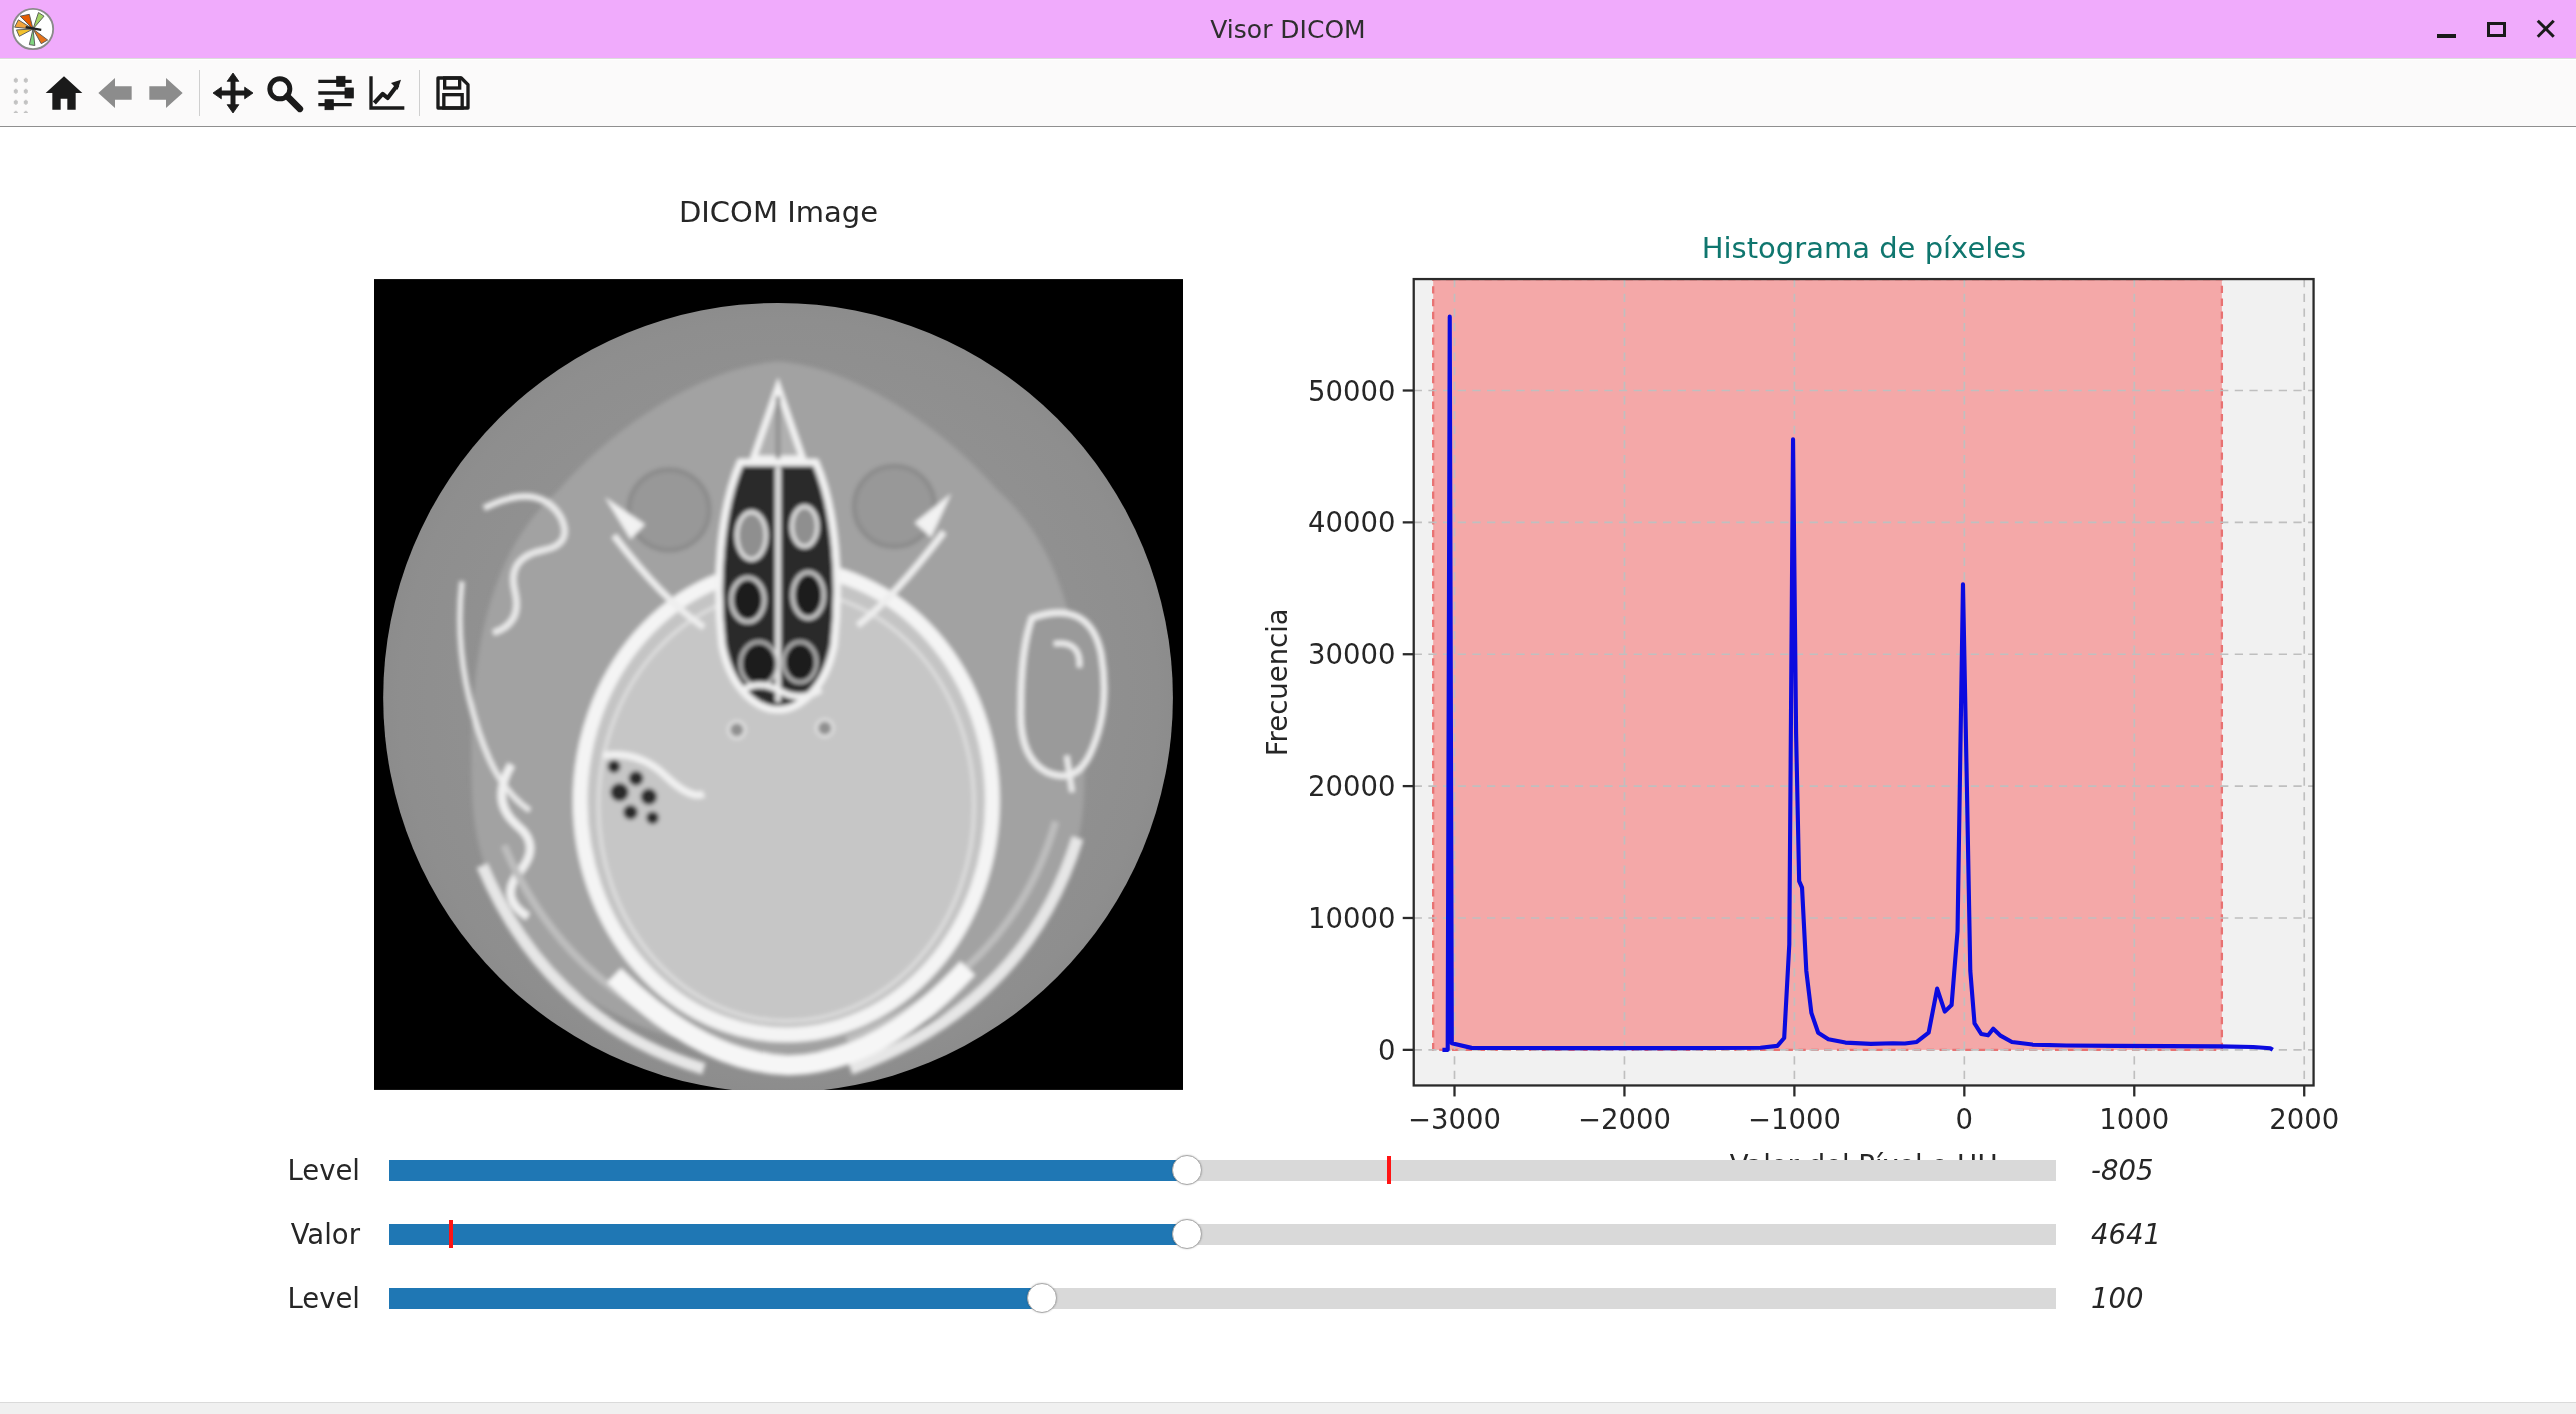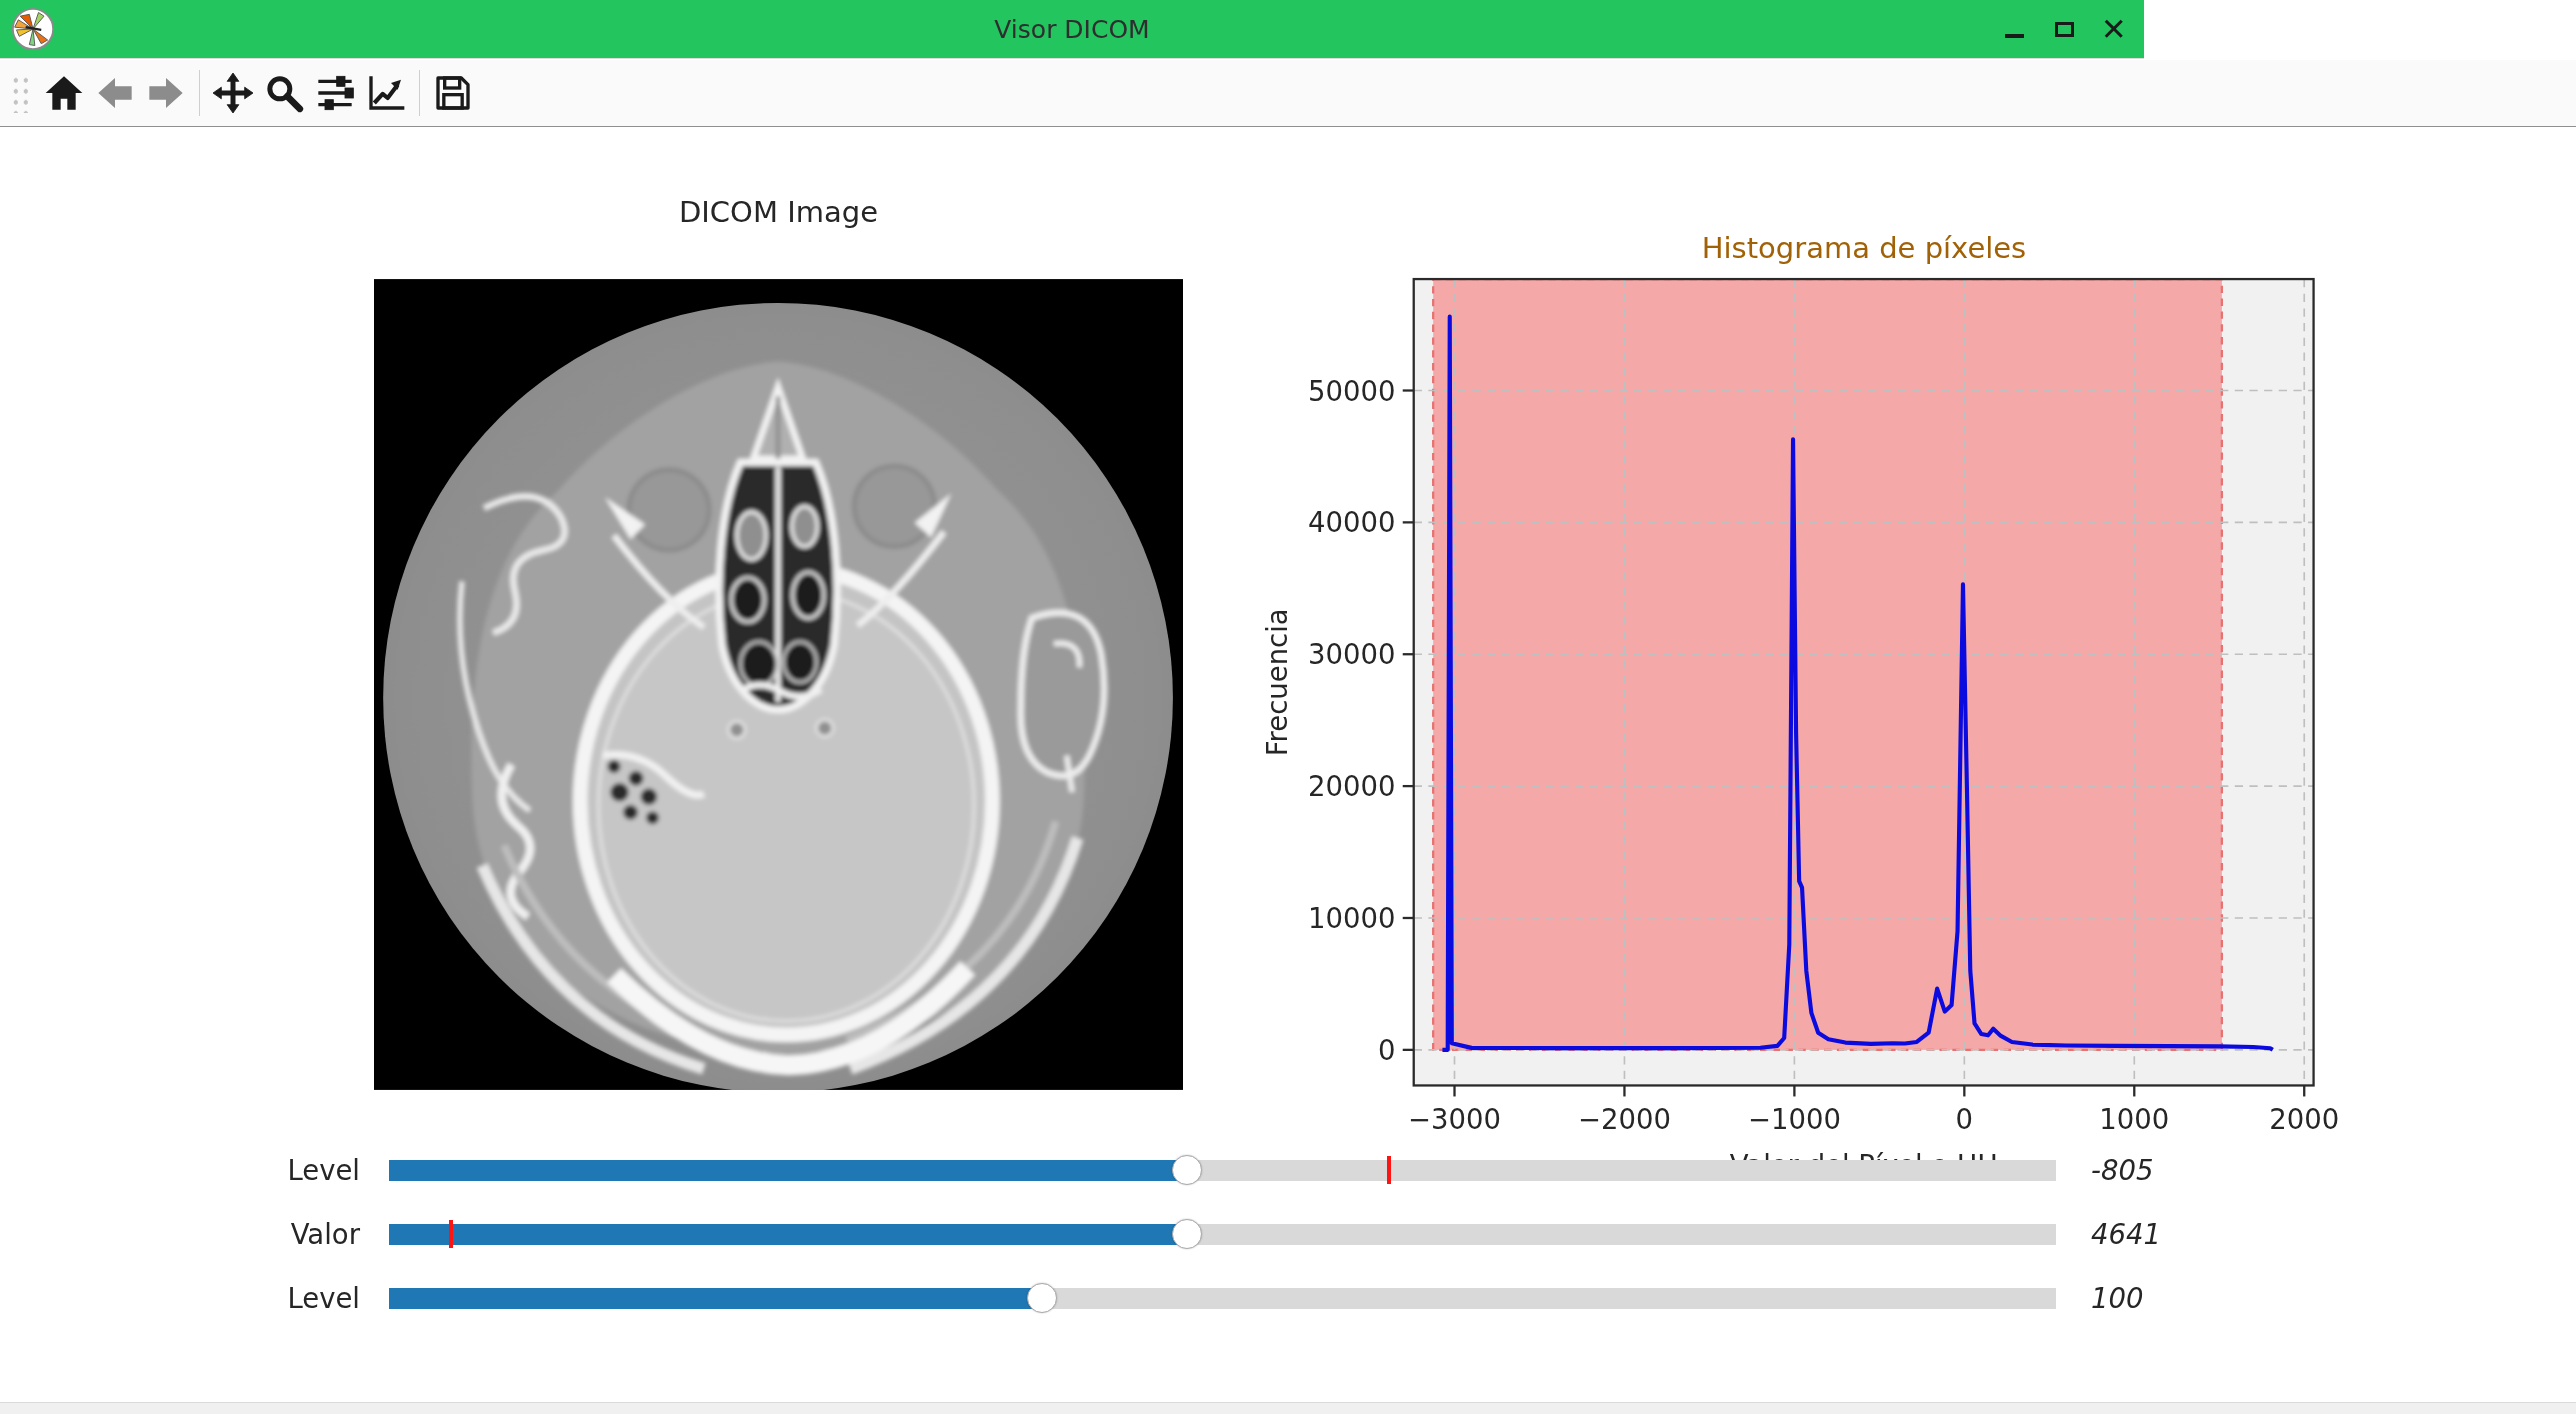--- a/index.html
+++ b/index.html
@@ -1,21 +1,21 @@
 <!DOCTYPE html>
 <html style="font-size:14.7px"><head>
 <meta charset="utf-8">
 <style>
   * { margin:0; padding:0; box-sizing:border-box; }
   html,body { width:2576px; height:1414px; overflow:hidden; }
   body { font-family:"DejaVu Sans","Liberation Sans",sans-serif; background:#ffffff; position:relative; color:#1a1a1a; }
 
   
-  .titlebar { position:absolute; left:0; top:0; width:2144px; height:59px;
-              background:#22c55e; border-bottom:0.9px solid #dcdcdc;
+  .titlebar { position:absolute; left:0; top:0; width:2576px; height:59px;
+              background:#f0abfc; border-bottom:0.9px solid #dcdcdc;
               display:flex; align-items:center; }
   .app-icon { position:absolute; left:11px; top:7.3px; width:44px; height:44px; }
   .win-title { position:absolute; left:0; right:0; text-align:center; font-size:25px; color:#2e2e2e; }
   .win-controls { position:absolute; right:16.5px; top:0; height:59px; display:flex; align-items:center; gap:22px; }
   .win-btn { width:27.5px; height:27.5px; display:flex; align-items:center; justify-content:center; cursor:default; }
   .glyph-min { width:19px; height:3.7px; background:#1a1a1a; margin-top:13px; }
   .glyph-max { width:19px; height:15.6px; border:3.2px solid #1a1a1a; }
   .glyph-close { font-size:31px; line-height:27.5px; color:#1a1a1a; font-weight:bold; }
 
   
@@ -28,21 +28,21 @@
   .tool-btn { width:51px; height:55px; display:flex; align-items:center; justify-content:center; border-radius:3.7px; }
   .tool-sep { width:1.4px; height:46px; background:#cfcfcf; margin:0 7.3px; }
   .tool-btn svg { width:40px; height:40px; }
   .ic-black { fill:#1a1a1a; stroke:#1a1a1a; }
   .ic-gray  { fill:#8c8c8c; stroke:#8c8c8c; }
 
   
   .dicom-title { position:absolute; left:374px; top:194px; width:809px; text-align:center;
                  font-size:29px; line-height:37px; color:#262626; }
   .hist-title  { position:absolute; left:1414px; top:231px; width:900px; text-align:center;
-                 font-size:29px; color:#a16207; }
+                 font-size:29px; color:#0f766e; }
 
   
   .dicom-img { position:absolute; left:374px; top:279px; width:809px; height:811px; }
 
   
   #hist-host { position:absolute; left:1246px; top:247px; width:1118px; height:953px; }
 
   
   .slider-row { position:absolute; left:0; width:2112px; height:31px; }
   .slider-label { position:absolute; left:128px; width:232px; text-align:right;

